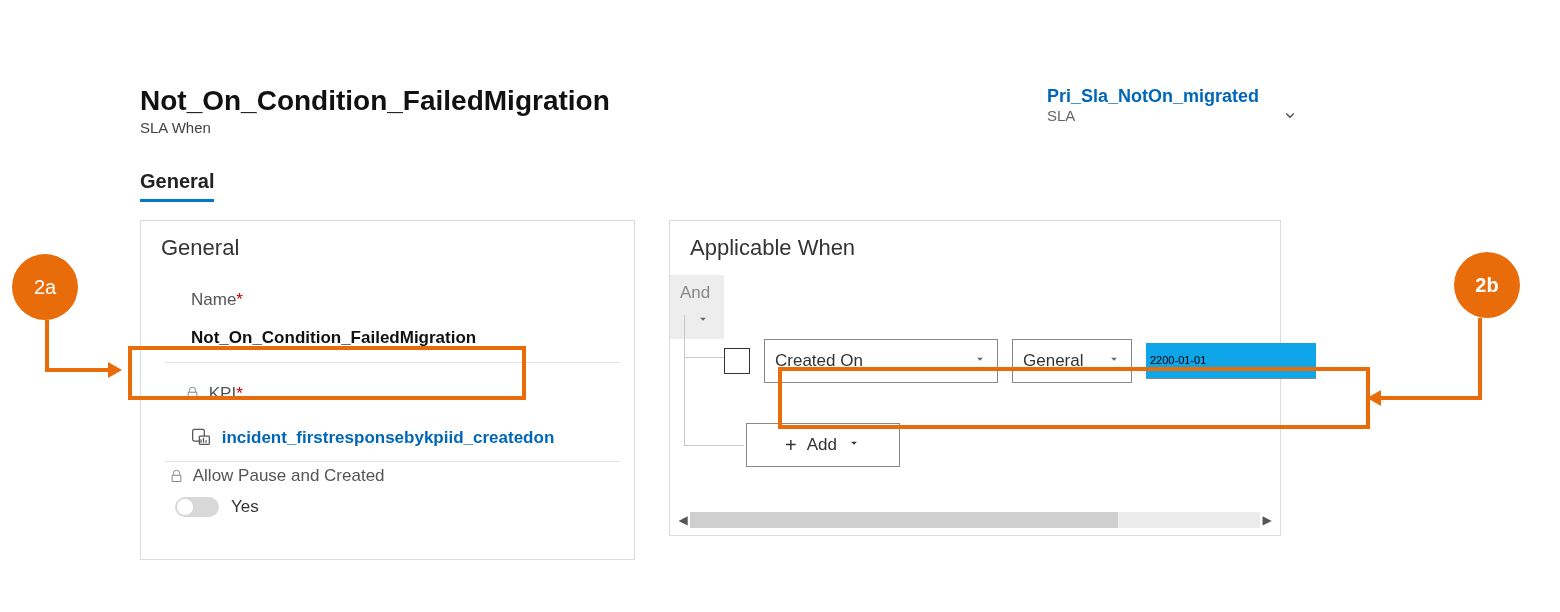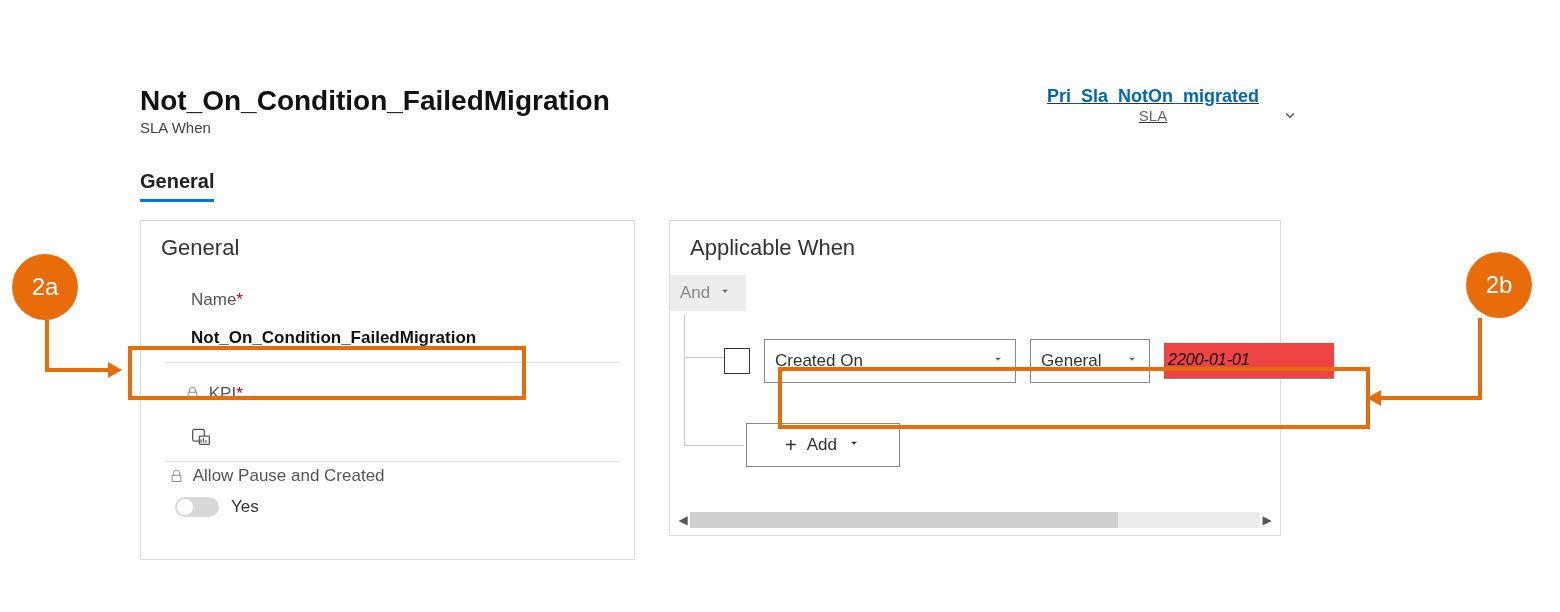--- a/index.html
+++ b/index.html
@@ -17,21 +17,21 @@
     position:absolute;
     left:112px; top:76px;
     width:1197px; height:510px;
     background:#fff;
   }
 
   
   .hdr { position:relative; padding:10px 28px 0 28px; }
   .hdr-title { font-size:28px; font-weight:600; color:#111; line-height:1.1; }
   .hdr-sub { font-size:15px; color:#444; margin-top:2px; }
-  .hdr-right { position:absolute; right:50px; top:10px; text-align:center;text-decoration:underline; }
+  .hdr-right { position:absolute; right:50px; top:10px; text-align:left; }
   .hdr-right-link { color:#0067b8; font-size:18px; font-weight:600; }
   .hdr-right-sub { font-size:15px; color:#666; }
   .hdr-chev { position:absolute; right:10px; top:30px; color:#555; font-size:16px; cursor:pointer; }
 
   
   .tabs { margin-top:34px; padding:0 28px; }
   .tab { display:inline-block; font-size:20px; color:#222; font-weight:600; padding-bottom:6px; border-bottom:3px solid #0078d4; cursor:pointer; }
 
   
   .panels { display:flex; gap:34px; margin-top:18px; padding:0 0 0 28px; }
@@ -63,37 +63,37 @@
   }
   .toggle .knob {
     width:16px; height:16px; border-radius:50%; background:#fff; position:absolute; left:2px; top:2px;
   }
   .toggle-label { font-size:17px; color:#333; }
 
   
   .and-pill {
     position:absolute; left:0; top:54px;
     padding:8px 14px 8px 10px; background:#ededed; color:#888; font-size:17px;
-    display:flex; align-items:flex-end; gap:8px; cursor:pointer;
+    display:flex; align-items:flex-end; gap:8px; cursor:pointer;flex-direction:column;
   }
   .and-pill svg { fill:#888; }
   .tree-v { position:absolute; left:14px; top:94px; width:0; border-left:1px solid #c9c9c9; height:130px; }
   .tree-h1 { position:absolute; left:14px; top:136px; width:40px; border-top:1px solid #c9c9c9; }
   .tree-h2 { position:absolute; left:14px; top:224px; width:60px; border-top:1px solid #c9c9c9; }
 
   .cond-row { position:absolute; left:54px; top:118px; display:flex; align-items:center; gap:14px; }
   .chk { width:26px; height:26px; border:1.5px solid #333; background:#fff; cursor:pointer; }
   .sel {
     height:44px; border:1px solid #888; background:#fff; display:flex; align-items:center; justify-content:space-between;
     padding:0 10px; font-size:17px; color:#333; cursor:pointer;
   }
-  .sel.field { width:252px; }
+  .sel.field { width:234px; }
   .sel.op { width:120px; }
   .val-inp {
-    height:36px; width:170px; border:none; border-bottom:1px solid #888; font-size:16px; padding:0 4px; background:#ef4444;font-style:italic;
+    height:36px; width:170px; border:none; border-bottom:1px solid #888; font-size:11px; padding:0 4px; background:#0ea5e9;
   }
   .chev-sm svg { width:14px; height:14px; fill:#666; }
 
   .add-btn {
     position:absolute; left:76px; top:202px;
     height:44px; width:154px; border:1px solid #888; background:#fff;
     display:flex; align-items:center; justify-content:center; gap:10px; font-size:17px; cursor:pointer;
   }
   .add-btn svg { width:14px; height:14px; fill:#333; }
   .add-plus { font-size:20px; font-weight:400; color:#333; line-height:1; }
@@ -103,21 +103,21 @@
     display:flex; align-items:center;
   }
   .hscroll .arrow { width:14px; text-align:center; color:#555; font-size:12px; cursor:pointer; }
   .hscroll .track { flex:1; height:16px; background:#ececec; position:relative; }
   .hscroll .thumb { position:absolute; left:0; top:0; height:100%; width:75%; background:#cfcfcf; }
 
   
   .callout-circle {
     position:absolute; width:66px; height:66px; border-radius:50%;
     background:#e86c0a; color:#fff; display:flex; align-items:center; justify-content:center;
-    font-size:24px; z-index:50;
+    font-size:20px; z-index:50;
   }
   .arrow-head-right {
     width:0;height:0;border-top:8px solid transparent;border-bottom:8px solid transparent;border-left:14px solid #e86c0a;
   }
   .arrow-head-left {
     width:0;height:0;border-top:8px solid transparent;border-bottom:8px solid transparent;border-right:14px solid #e86c0a;
   }
   .ann-line { position:absolute; background:#e86c0a; z-index:40; }
 
   .highlight-box {
@@ -129,21 +129,21 @@
 
 <div class="callout-circle" style="left:12px; top:254px;">
   <span>2a</span>
 </div>
 <div class="ann-line" style="left:45px; top:320px; width:4px; height:52px;"></div>
 <div class="ann-line" style="left:45px; top:368px; width:64px; height:4px;"></div>
 <div style="position:absolute; left:108px; top:362px; z-index:40;">
     <div class="arrow-head-right"></div>
   </div>
 
-<div class="callout-circle" style="right:28px; top:252px;">
+<div class="callout-circle" style="right:40px; top:252px;font-weight:bold;">
   <span>2b</span>
 </div>
 <div class="ann-line" style="right:78px; top:318px; width:4px; height:82px;"></div>
 <div class="ann-line" style="right:78px; top:396px; width:102px; height:4px;"></div>
 <div style="position:absolute; right:179px; top:390px; z-index:40;">
     <div class="arrow-head-left"></div>
   </div>
 
 <div class="highlight-box" style="left:128px; top:346px; width:398px; height:54px;"></div>
 <div class="highlight-box" style="left:778px; top:367px; width:592px; height:62px;"></div>
@@ -188,20 +188,21 @@
         <span>KPI</span><span class="req">*</span>
       </div>
       <div class="kpi-row">
         <span class="kpi-icon">
           <svg width="20" height="20" viewBox="0 0 24 24">
               <rect x="2" y="4" width="14" height="14" rx="2" fill="none" stroke="#555" stroke-width="1.5"></rect>
               <rect x="10" y="12" width="12" height="10" rx="1" fill="#fff" stroke="#555" stroke-width="1.5"></rect>
               <path d="M12 20v-4m3 4v-6m3 6v-3" stroke="#555" stroke-width="1.5"></path>
             </svg>
         </span>
+        <span class="kpi-link">incident_firstresponsebykpiid_createdon</span>
       </div>
       <div class="divider"></div>
 
       <div class="allow-row">
         <span class="lock" style="margin-left:0;">
           <svg width="15" height="15" viewBox="0 0 24 24">
               <path d="M7 10V7a5 5 0 0110 0v3M5 10h14v10H5z" fill="none" stroke="#888" stroke-width="1.6"></path>
             </svg>
         </span>
         <span>Allow Pause and Created</span>

